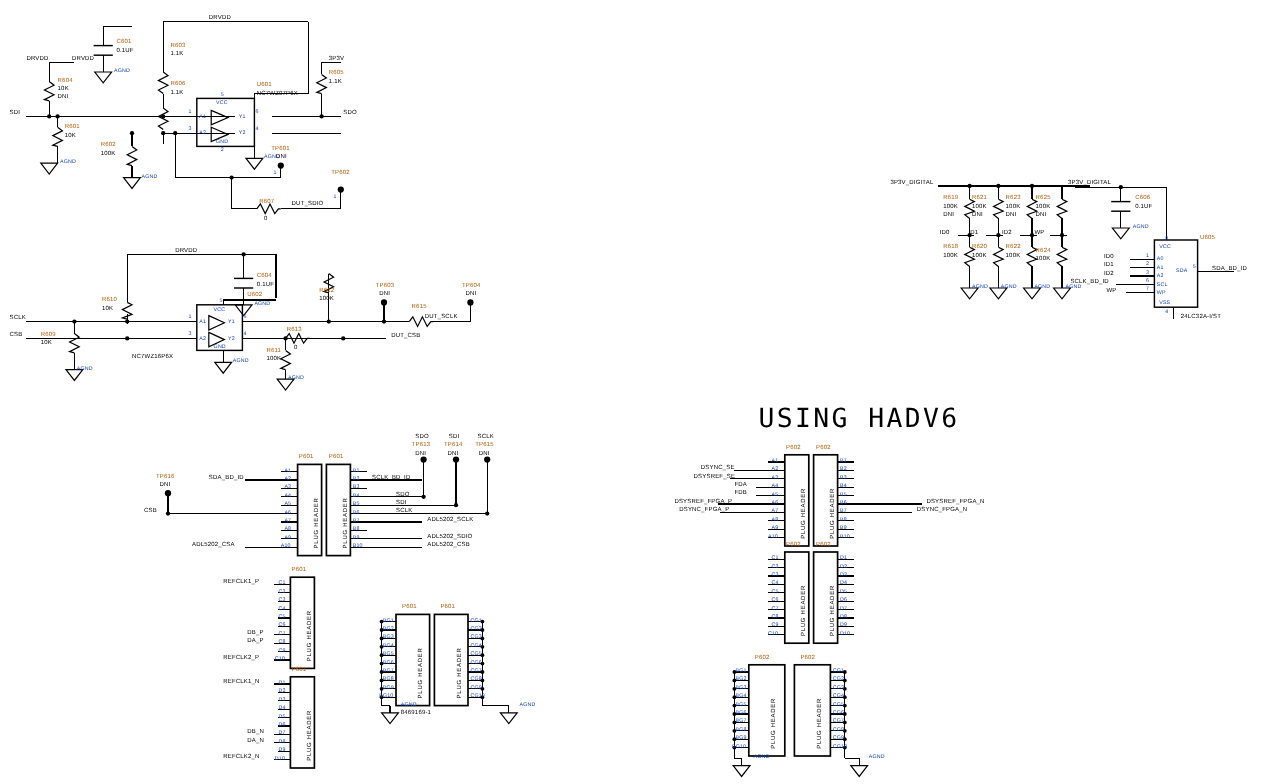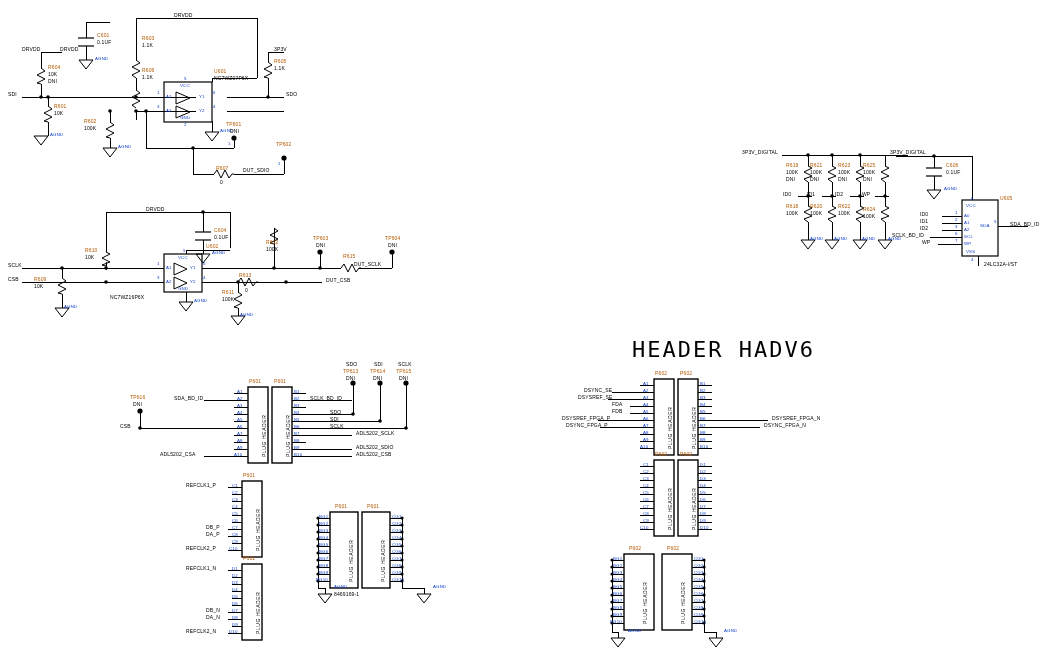--- a/index.html
+++ b/index.html
@@ -634,21 +634,21 @@
 <div class="pin lbl" style="left:955px;top:231px;">6</div>
 <div class="pin lbl" style="left:964px;top:234px;">SCL</div>
 <div class="lbl net" style="left:892px;top:233px;">SCLK_BD_ID</div>
 <div class="pin lbl" style="left:955px;top:238px;">7</div>
 <div class="pin lbl" style="left:964px;top:241px;">WP</div>
 <div class="lbl net" style="left:922px;top:240px;">WP</div>
 <div class="pin lbl" style="left:994px;top:219px;">5</div>
 <div class="pin lbl" style="left:980px;top:223px;">SDA</div>
 <div class="lbl net" style="left:1010px;top:222px;">SDA_BD_ID</div>
 
-<div class="title" style="left:632px;top:337px;">HEADER HADV6</div>
+<div class="title" style="left:632px;top:337px;">USING HADV6</div>
 
 <div class="lbl ref" style="left:249px;top:379px;">P601</div>
 <div class="lbl ref" style="left:274px;top:379px;">P601</div>
 <div class="vtxt" style="left:261px;top:457px;">PLUG HEADER</div>
 <div class="vtxt" style="left:285px;top:457px;">PLUG HEADER</div>
 
 <div class="pin lbl" style="left:237px;top:389px;">A1</div>
 <div class="pin lbl" style="left:237px;top:396px;">A2</div>
 <div class="pin lbl" style="left:237px;top:403px;">A3</div>
 <div class="pin lbl" style="left:237px;top:410px;">A4</div>

